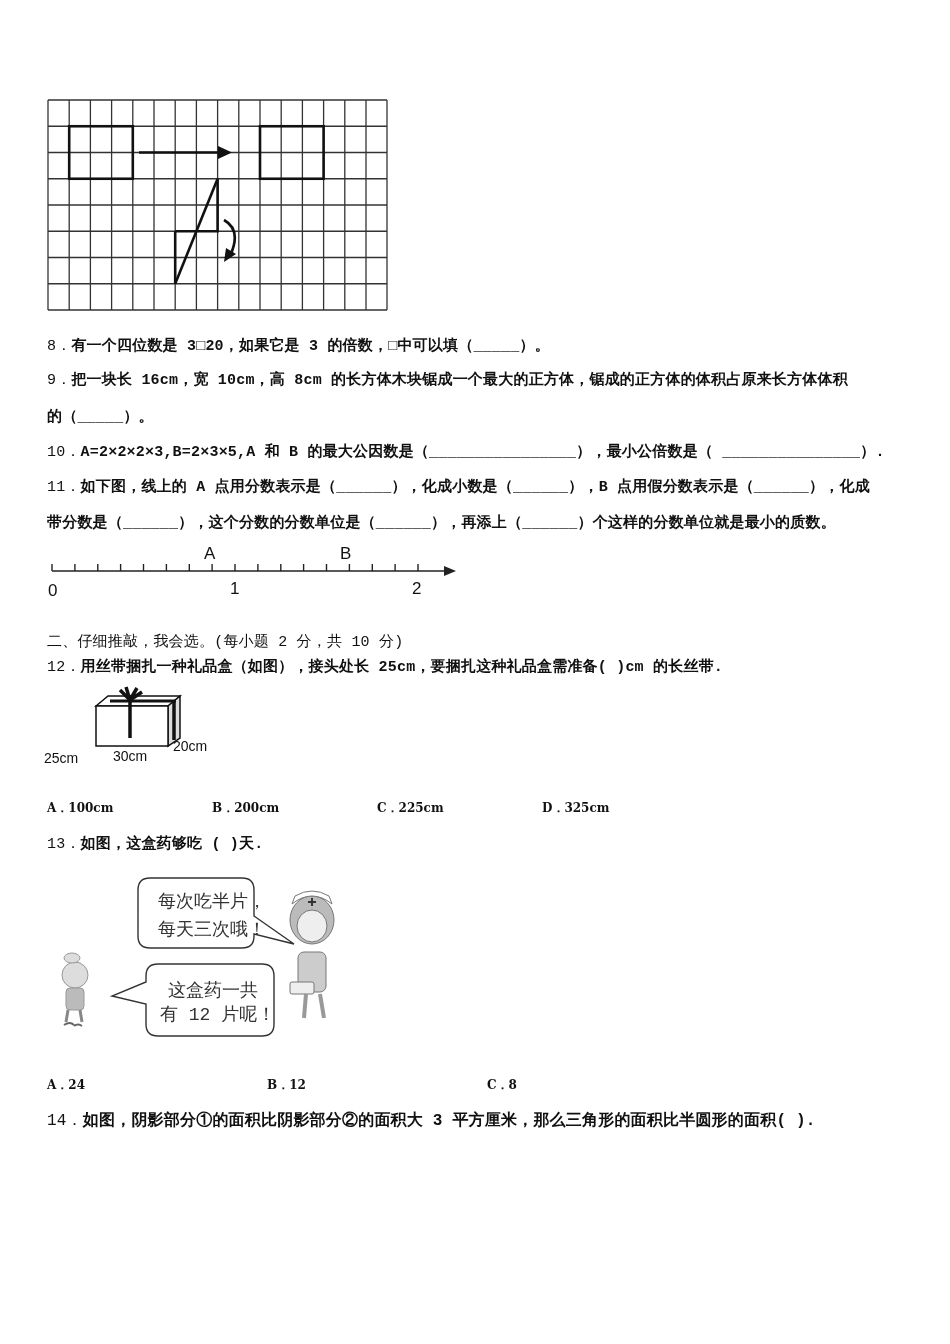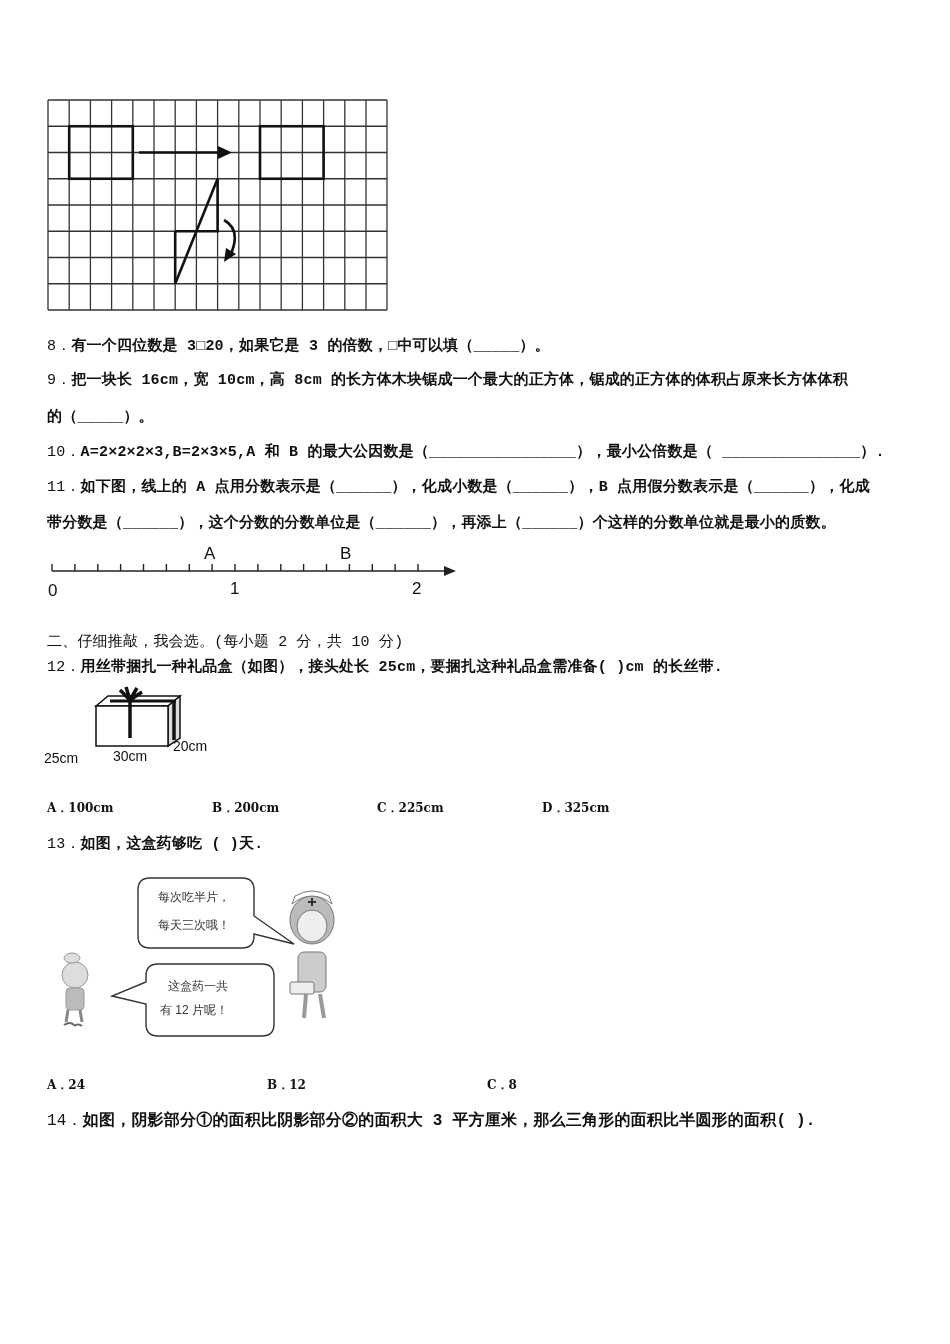--- a/index.html
+++ b/index.html
@@ -3,21 +3,21 @@
 <meta charset="utf-8">
 <style>
   html, body { margin:0; padding:0; background:#ffffff; }
   body { width:950px; height:1344px; position:relative; overflow:hidden;
          font-family:"DejaVu Serif","Liberation Serif",serif; color:#111; }
   .abs { position:absolute; }
   .q { position:absolute; left:47px; font-size:15px; font-weight:bold; white-space:nowrap; letter-spacing:0.2px;font-family:Liberation Mono, monospace; }
   .num { font-weight:normal; }
   .opt { position:absolute; font-size:12px; font-weight:bold; white-space:nowrap; }
   .fig-label { font-family:"Liberation Sans","DejaVu Sans",sans-serif; font-size:14px; position:absolute; }
-  .bubble-text { font-family:Liberation Sans, sans-serif; font-size:12px; position:absolute; white-space:nowrap; color:#333;text-align:center; }
+  .bubble-text { font-family:Liberation Mono, monospace; font-size:18px; position:absolute; white-space:nowrap; color:#333;text-align:center; }
 </style>
 </head>
 <body>
 
 <svg class="abs" style="left:46px;top:98px;" width="344" height="215" viewBox="0 0 344 215">
   <g stroke="#333" stroke-width="1.3" fill="none">
 
     <line x1="2" y1="2" x2="2" y2="212"></line>
       <line x1="23.2" y1="2" x2="23.2" y2="212"></line>
     <line x1="44.4" y1="2" x2="44.4" y2="212"></line>

